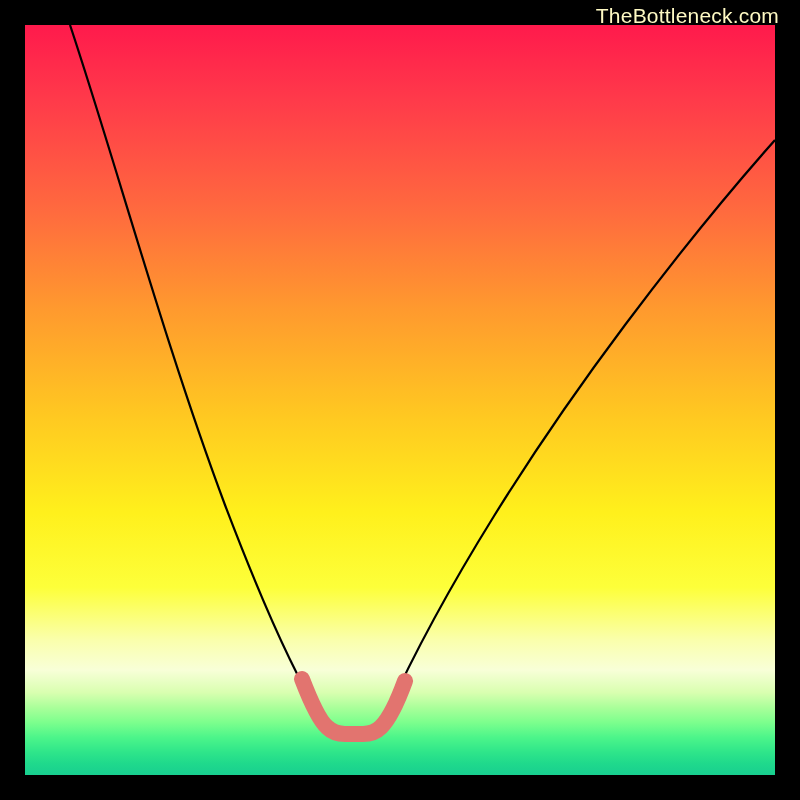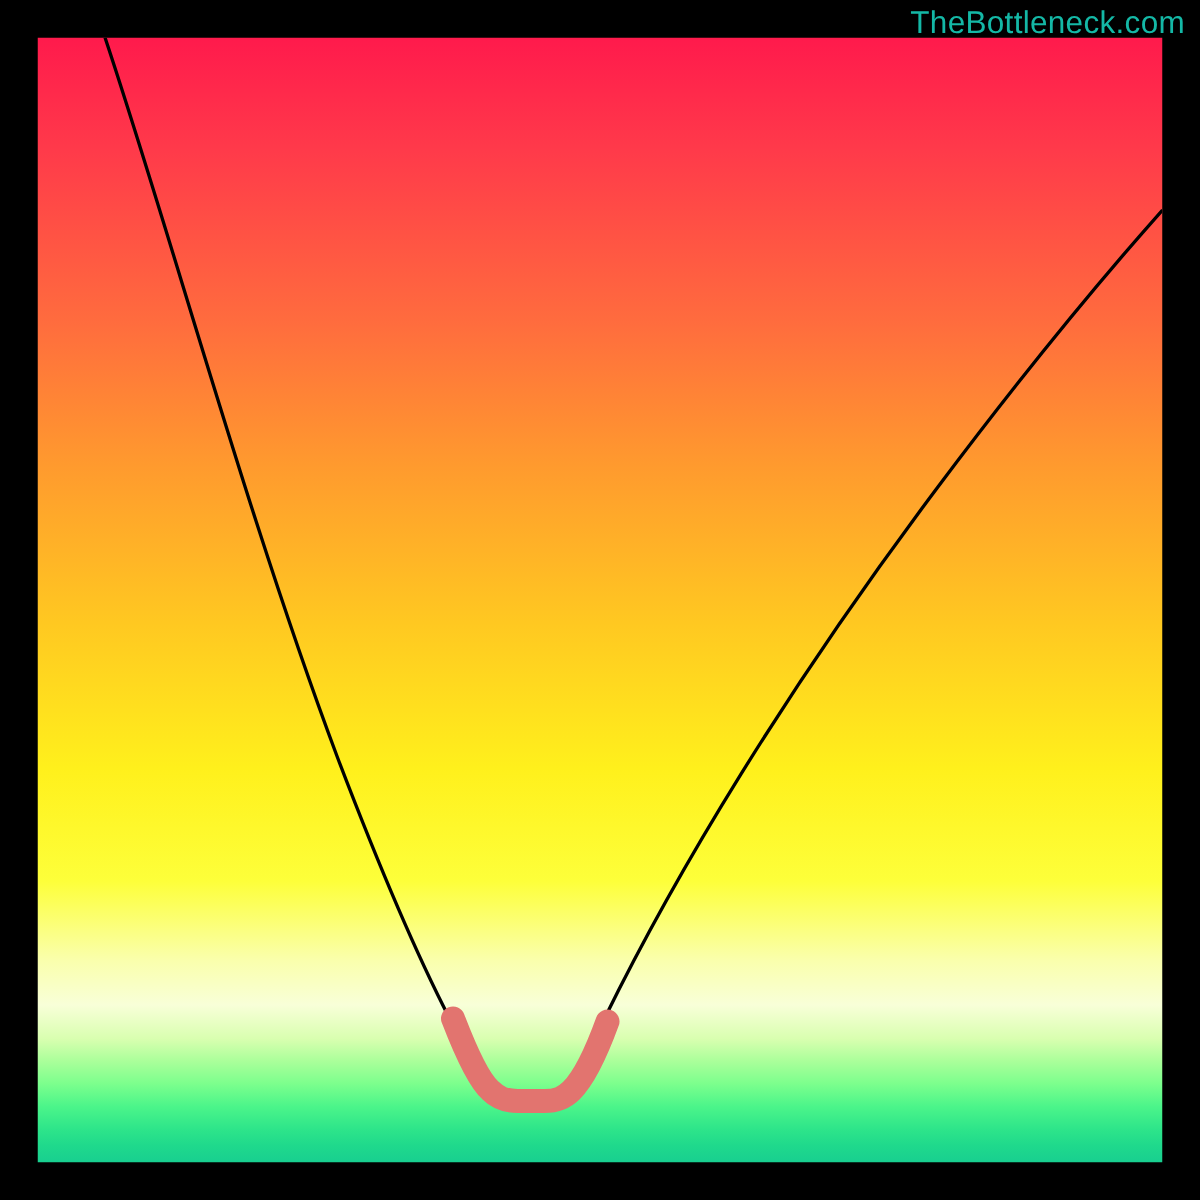--- a/index.html
+++ b/index.html
@@ -48,22 +48,22 @@
   svg.curve {
     position: absolute;
     left: 0;
     top: 0;
     width: 100%;
     height: 100%;
   }
   .watermark {
     position: absolute;
     top: 4px;
-    right: 10px;
-    color: #14b8a6;
+    right: 21px;
+    color: #fef9c3;
     font-size: 21px;
     font-weight: 500;
     letter-spacing: 0.2px;
     z-index: 5;
   }
 </style>
 </head>
 <body>
 
 <div class="watermark">TheBottleneck.com</div>

